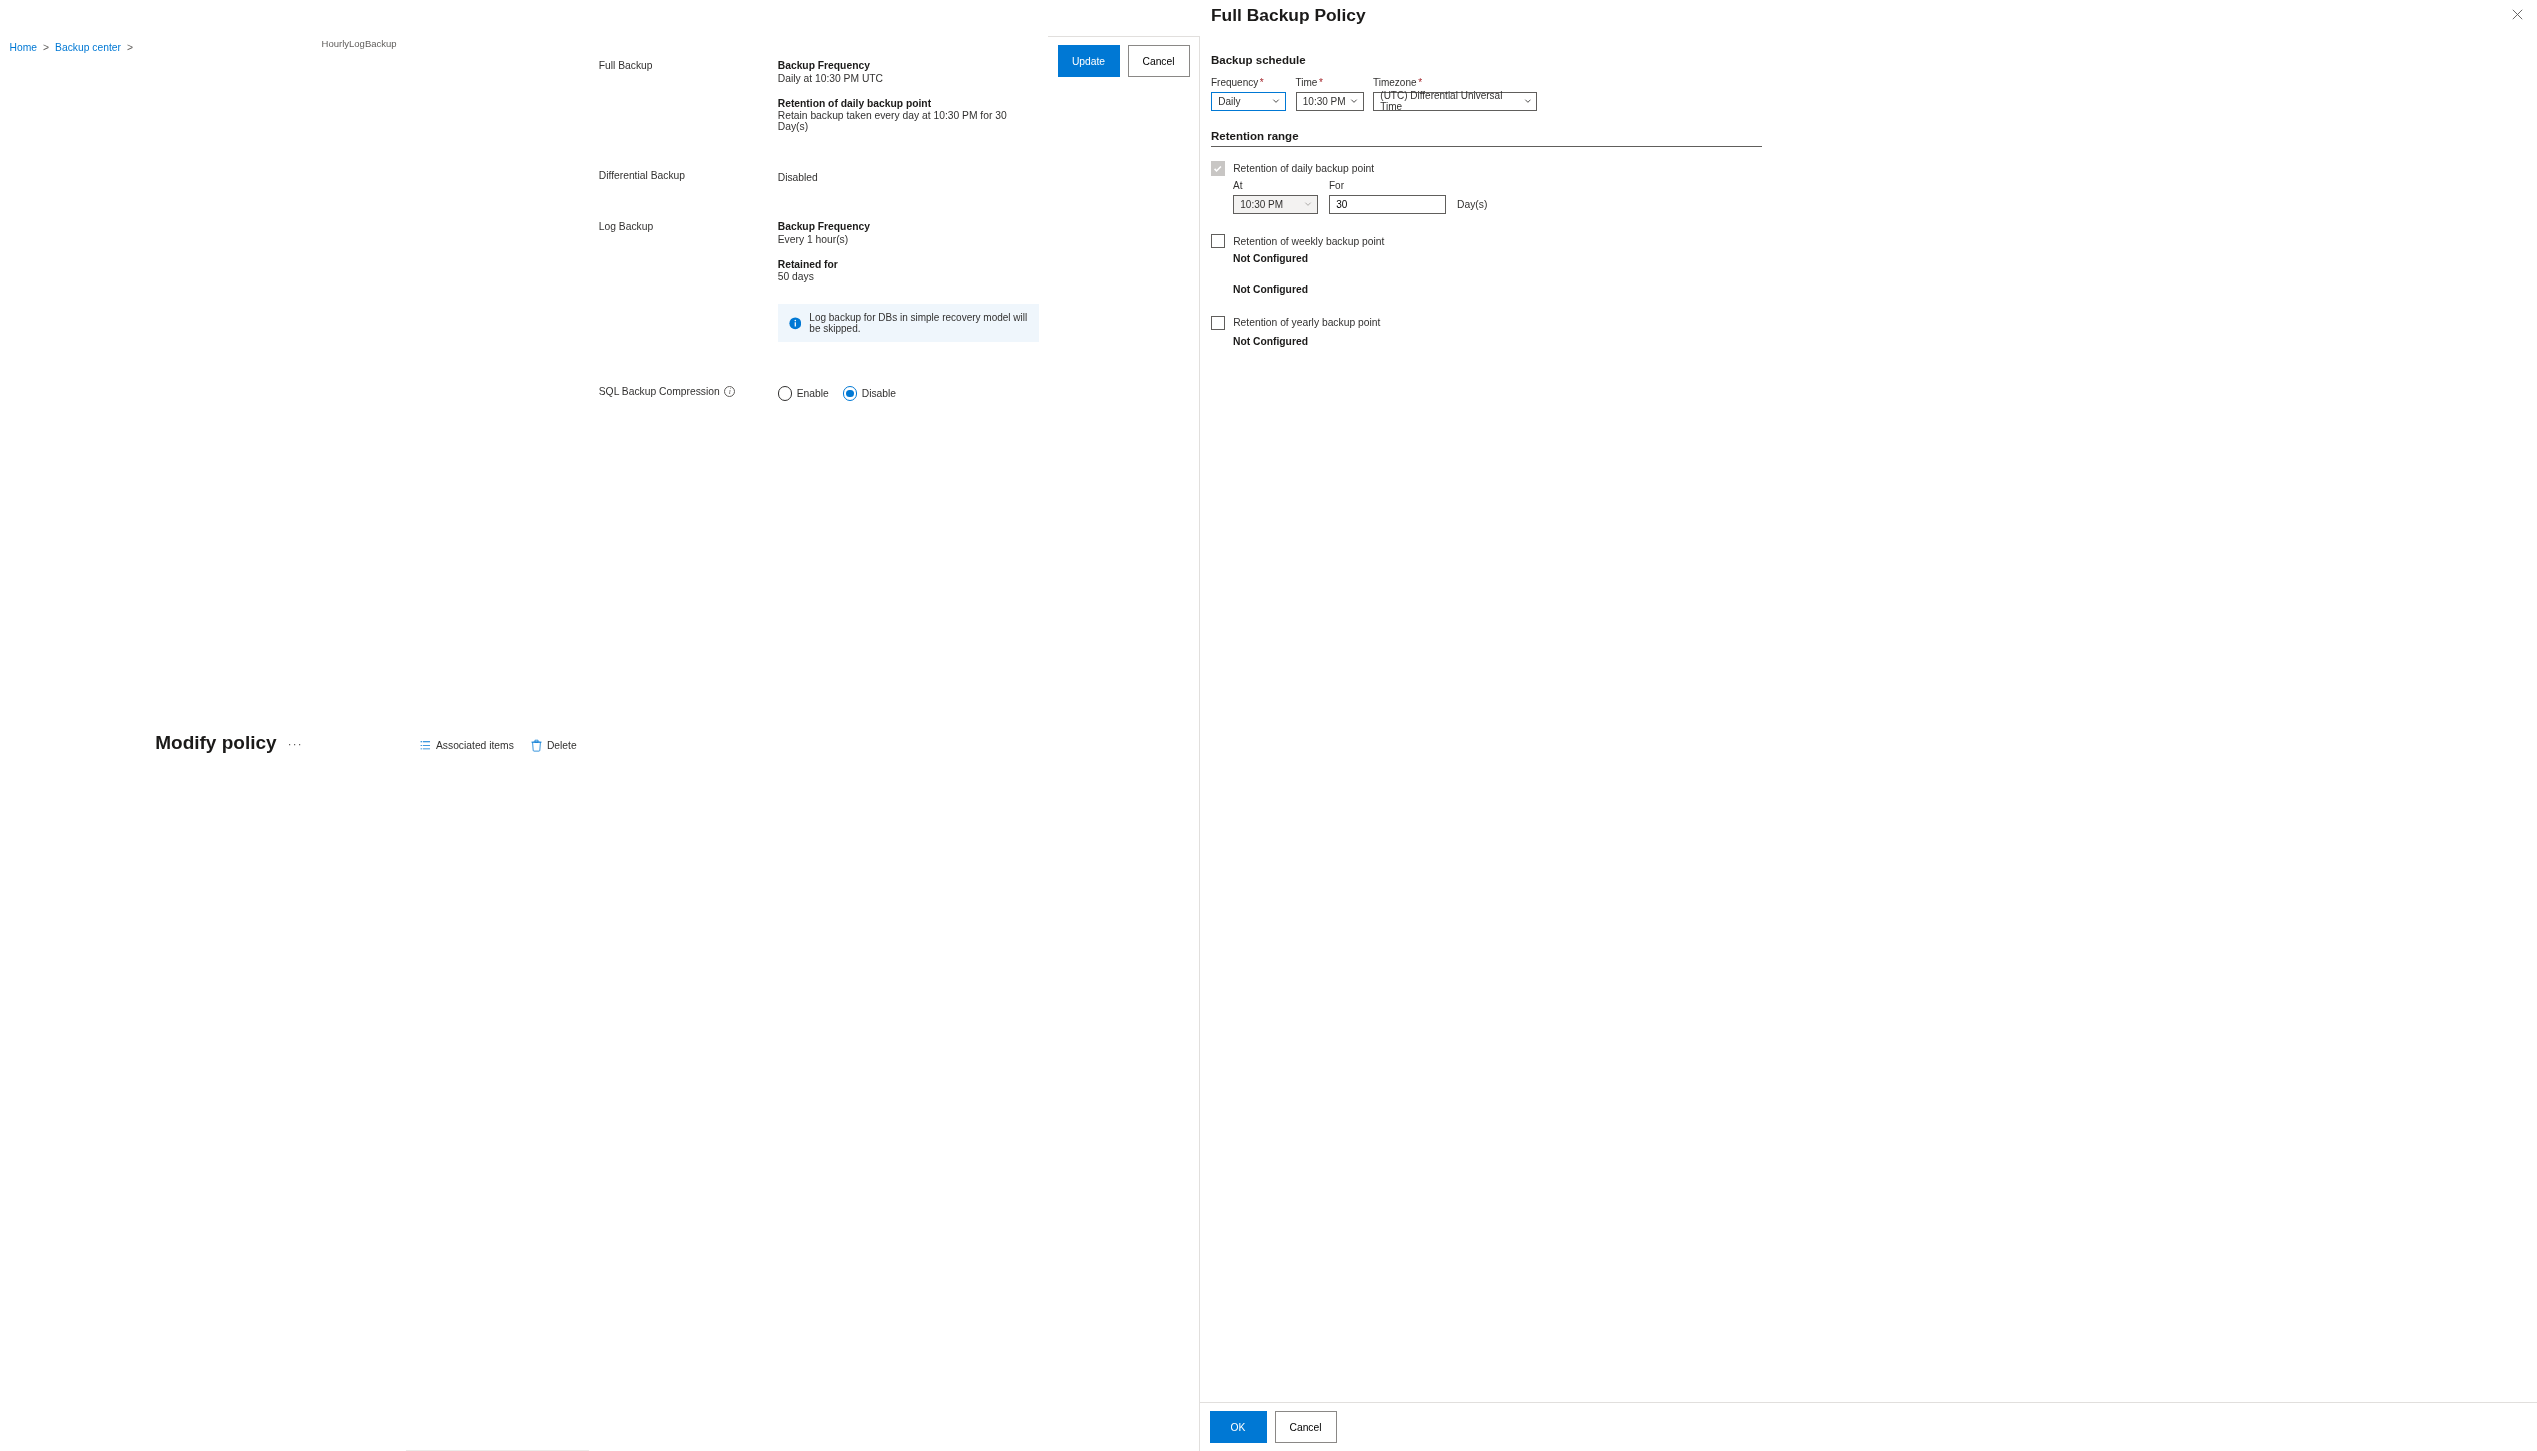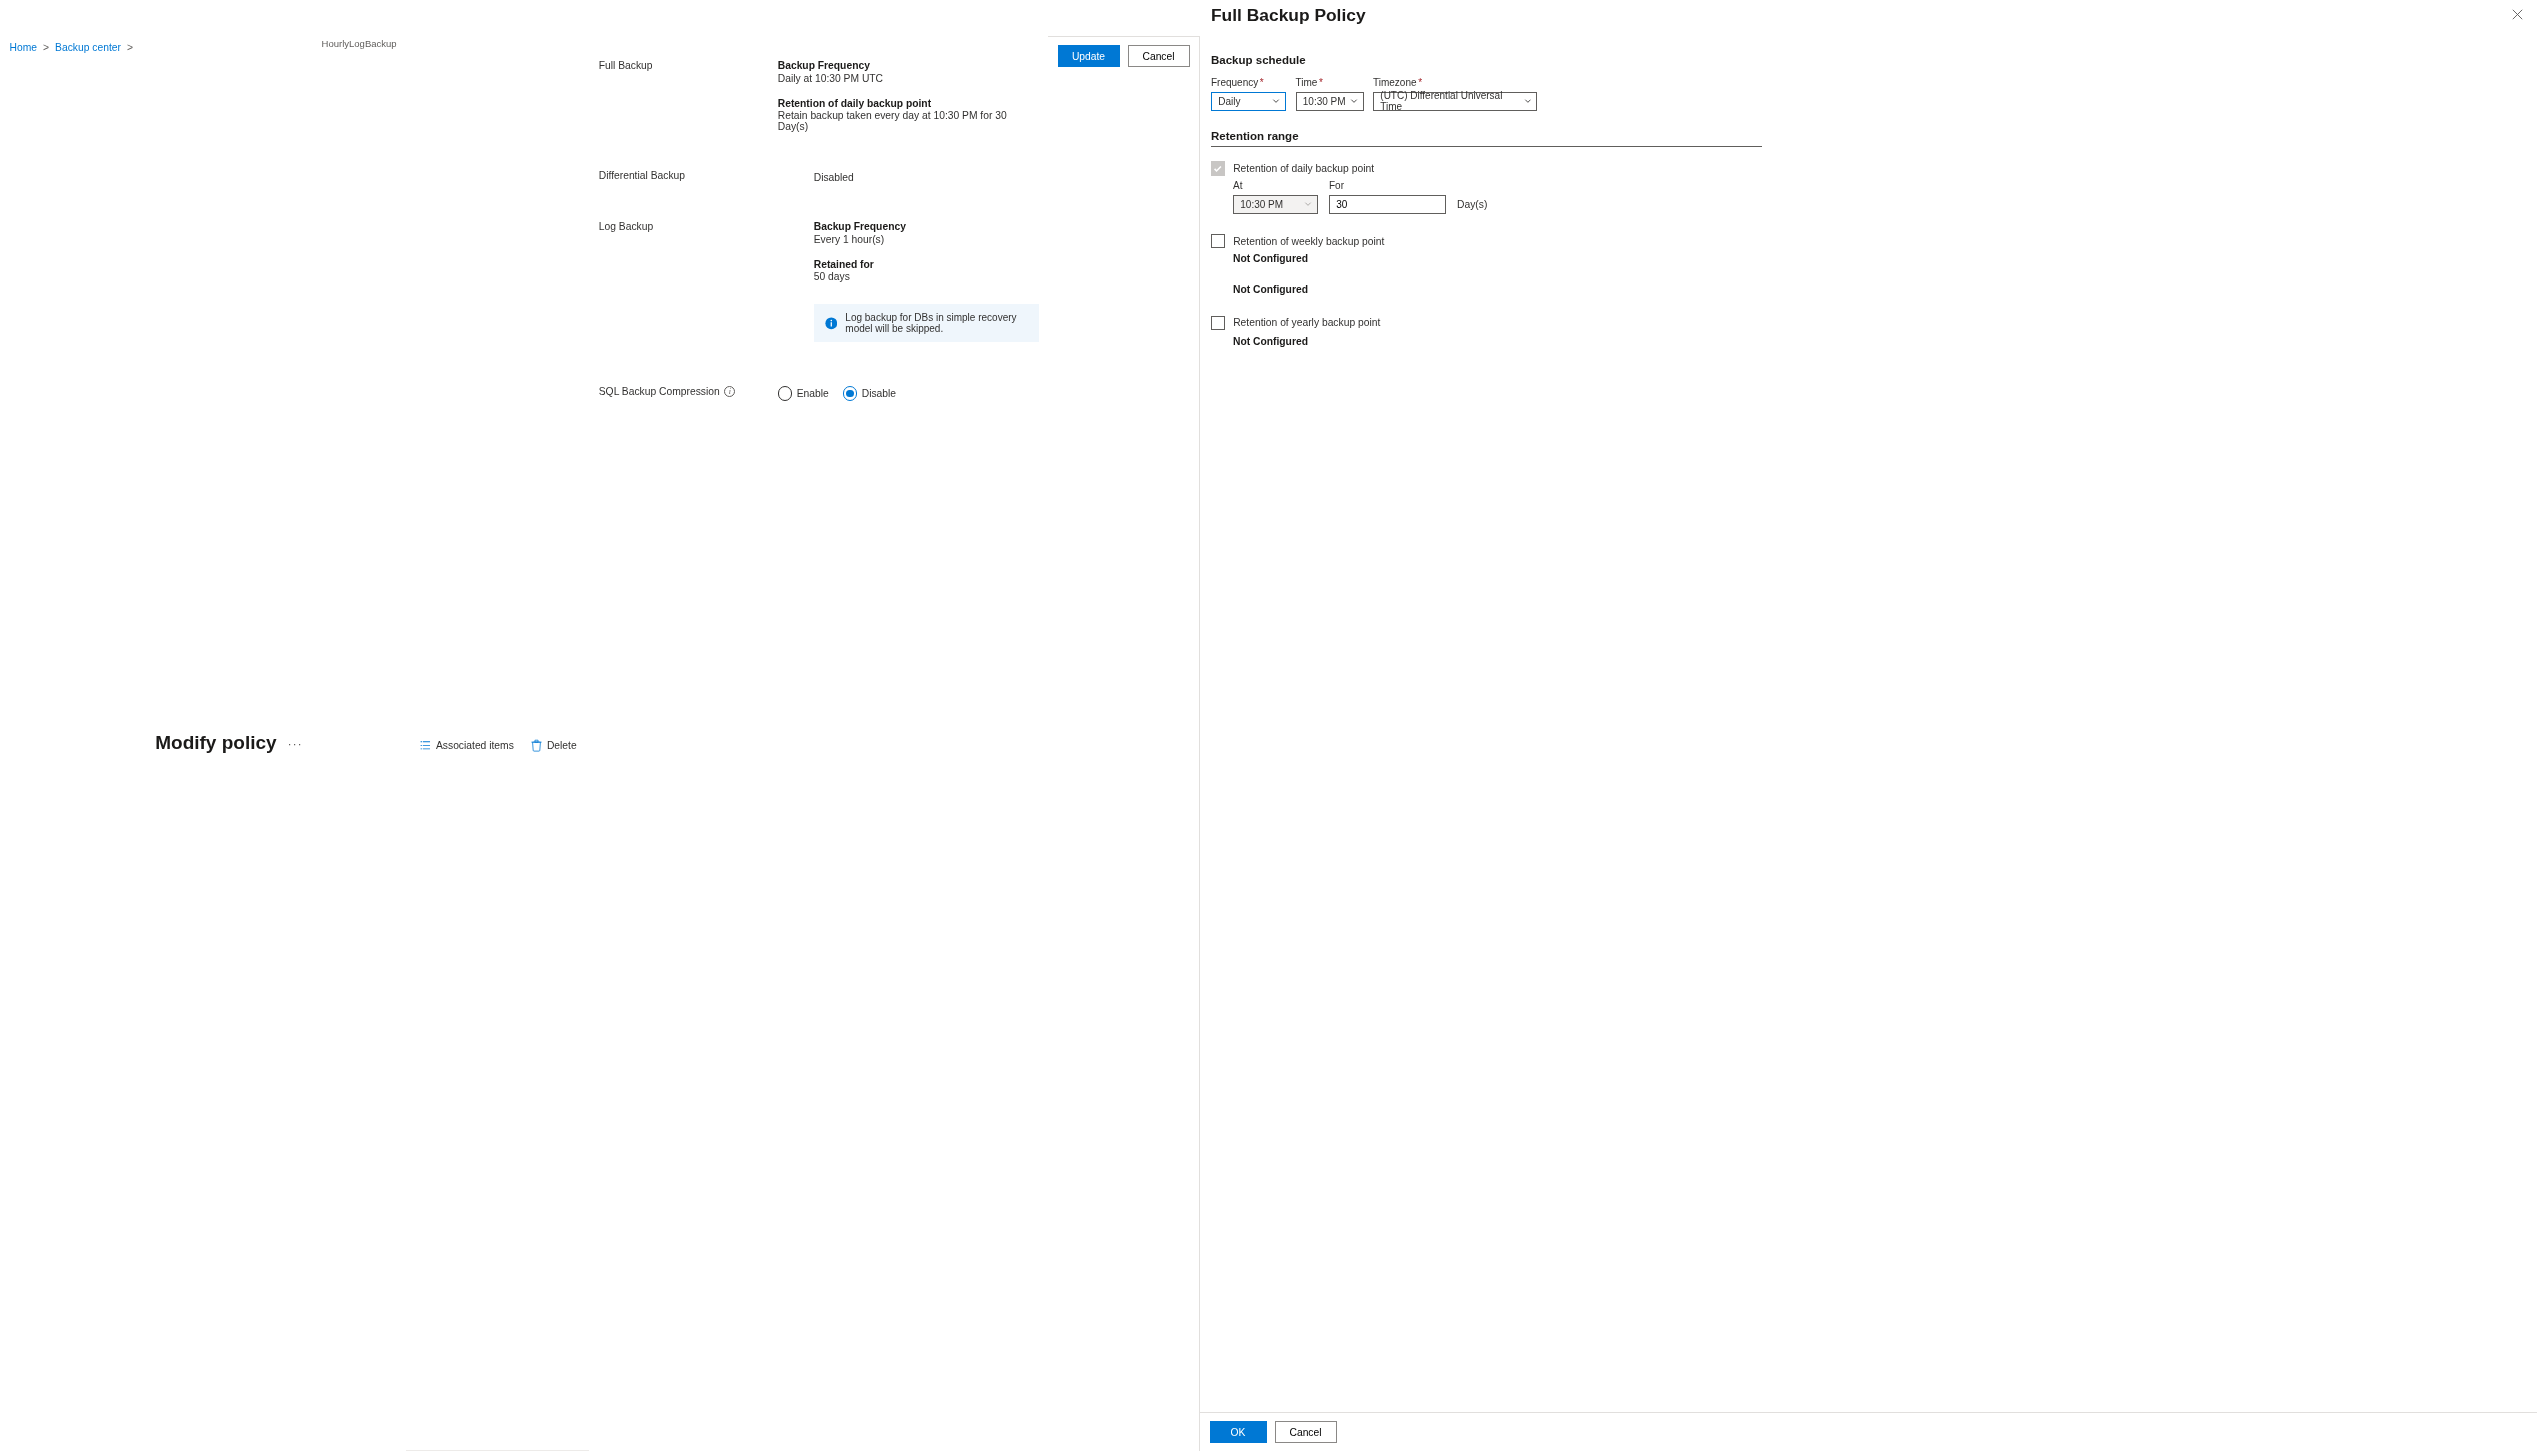--- a/index.html
+++ b/index.html
@@ -107,21 +107,21 @@
     font-weight: 600;
     font-size: 10.3px;
     color: #1b1a19;
   }
   .sec-text {
     font-size: 10.3px;
     color: #323130;
     margin-top: 1.6px;
   }
   .gap-md { margin-top: 14.2px; }
-  .gap-lg { margin-top: 38px; gap: 36px; }
+  .gap-lg { margin-top: 38px; }
 
   .info-banner {
     background: #eff6fc;
     padding: 8px 11px;
     display: flex;
     align-items: center;
     gap: 8px;
     margin-top: 22px;
     max-width: 277px;
     font-size: 10px;
@@ -170,21 +170,21 @@
 
   
   .footer {
     border-top: 0.8px solid #e1dfdd;
     padding: 8px 9.5px;
     display: flex;
     gap: 8px;
   }
   .btn {
     min-width: 62px;
-    height: 22px;
+    height: 32px;
     padding: 0 11px;
     font-size: 10.3px;
     border: 0.8px solid #8a8886;
     background: #ffffff;
     cursor: pointer;
     display:flex; align-items:center; justify-content:center;
   }
   .btn.primary {
     background: #0078d4;
     border-color: #0078d4;

